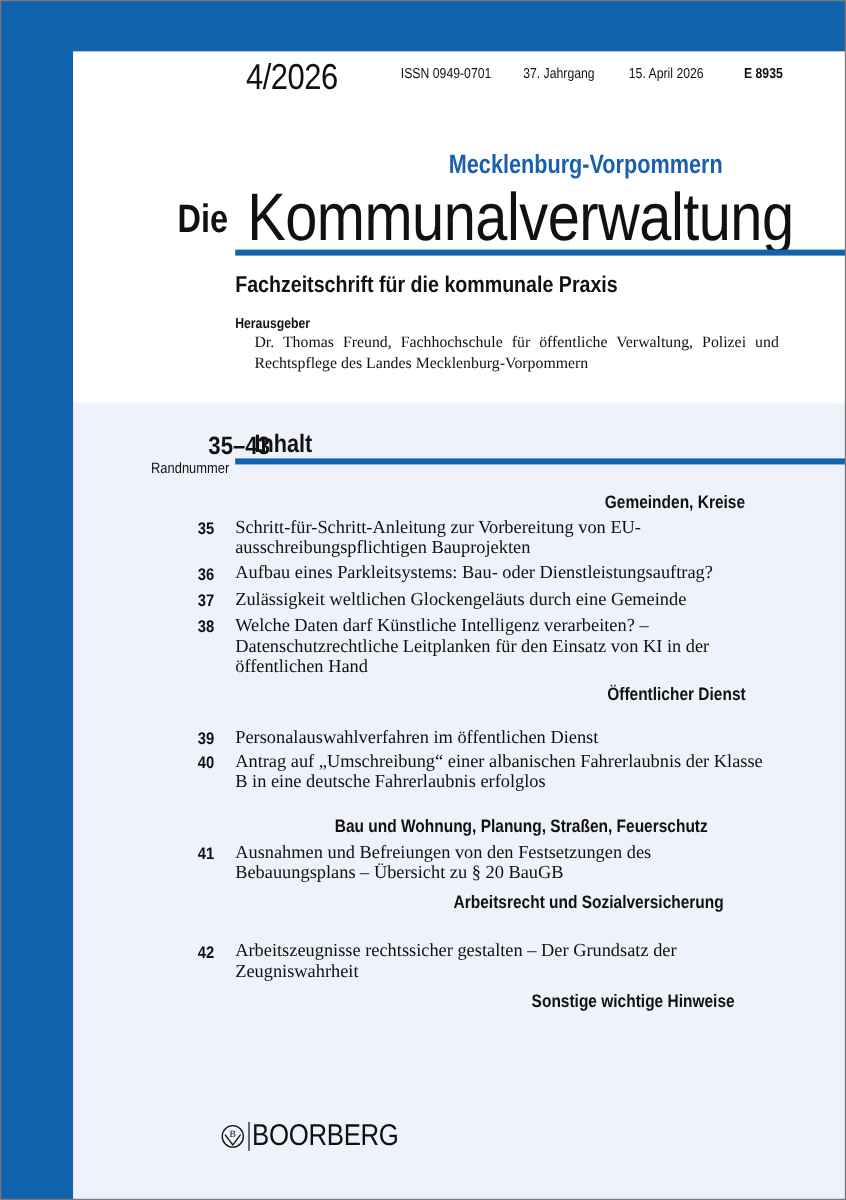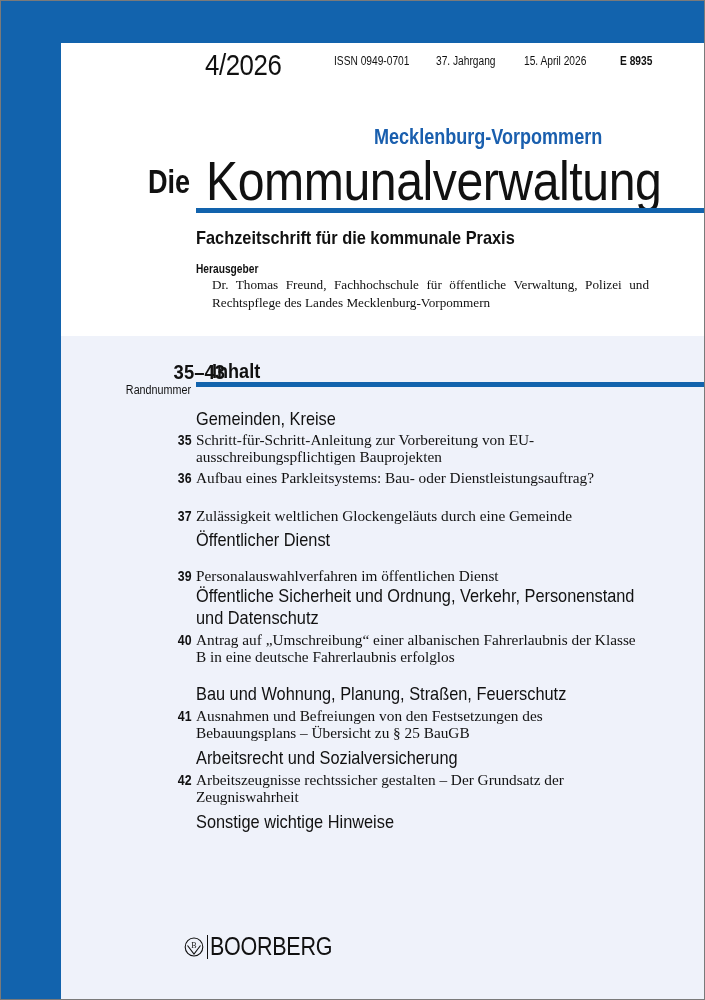--- a/index.html
+++ b/index.html
@@ -27,24 +27,24 @@
     .subtitle { position: absolute; left: 196px; top: 227px; font-size: 19px; font-weight: bold; color: #111; transform: scaleX(0.86); transform-origin: left top; white-space: nowrap; }
     .hg-label { position: absolute; left: 196px; top: 262px; font-size: 12px; font-weight: bold; transform: scaleX(0.85); transform-origin: left top; }
     .hg-text { position: absolute; left: 212px; top: 276px; width: 437px; font-family: "Liberation Serif", serif; font-size: 13.2px; line-height: 18px; text-align: justify; color: #111; }
 
     .range { position: absolute; left: 140px; top: 360px; width: 85px; text-align: right; font-size: 21px; font-weight: bold; transform: scaleX(0.88); transform-origin: right top; }
     .range-label { position: absolute; left: 100px; top: 383px; width: 91px; text-align: right; font-size: 12.5px; transform: scaleX(0.86); transform-origin: right top; }
     .inhalt { position: absolute; left: 212px; top: 359px; font-size: 21px; font-weight: bold; transform: scaleX(0.86); transform-origin: left top; }
     .inhalt-rule { position: absolute; left: 196px; top: 382px; width: 509px; height: 5px; background: #1263ad; }
 
     .toc { position: absolute; left: 150px; top: 404px; width: 490px; }
-    .sec { padding-left: 46px; font-size: 19px; font-weight: normal; line-height: 22px; margin-top: 4px; white-space: nowrap; }
+    .sec { padding-left: 46px; font-size: 15px; font-weight: bold; line-height: 22px; margin-top: 4px; white-space: nowrap; text-align: right; }
     .sec span { display: inline-block; transform: scaleX(0.86); transform-origin: left top; }
     .entry { display: flex; margin-top: 1px; }
-    .num { width: 42px; text-align: right; font-size: 14px; font-weight: bold; padding-right: 4px; line-height: 17px; padding-top: 1px; }
+    .num { width: 42px; text-align: center; font-size: 14px; font-weight: bold; padding-right: 4px; line-height: 17px; padding-top: 1px; }
     .num span { display: inline-block; transform: scaleX(0.88); transform-origin: right top; }
     .etext { flex: 1; font-family: "Liberation Serif", serif; font-size: 15.3px; line-height: 17px; padding-top: 0px; color: #111; }
 
     .publisher { position: absolute; left: 184px; top: 932px; display: flex; align-items: center; }
     .pub-logo { width: 20px; height: 20px; }
     .pub-bar { width: 1px; height: 24px; background: #111; margin: 0 2px 0 3px; }
     .pub-name { font-size: 25px; color: #111; letter-spacing: -0.3px; transform: scaleX(0.86); transform-origin: left center; }
   </style>
 </head>
 <body>
@@ -77,45 +77,48 @@
   <div class="toc">
     <div class="sec"><span>Gemeinden, Kreise</span></div>
     <div class="entry">
         <div class="num"><span>35</span></div>
         <div class="etext">Schritt-für-Schritt-Anleitung zur Vorbereitung von EU-ausschreibungspflichtigen Bauprojekten</div>
       </div>
     <div class="entry" style="margin-top:4px">
         <div class="num"><span>36</span></div>
         <div class="etext">Aufbau eines Parkleitsystems: Bau- oder Dienstleistungsauftrag?</div>
       </div>
-    <div class="entry" style="margin-top:20px">
+    <div class="entry" style="margin-top:4px">
         <div class="num"><span>37</span></div>
         <div class="etext">Zulässigkeit weltlichen Glockengeläuts durch eine Gemeinde</div>
+      </div>
+    <div class="entry" style="margin-top:4px">
+        <div class="num"><span>38</span></div>
+        <div class="etext">Welche Daten darf Künstliche Intelligenz verarbeiten? – Datenschutzrechtliche Leitplanken für den Einsatz von KI in der öffentlichen Hand</div>
       </div>
 
     <div class="sec" style="margin-top:4px"><span>Öffentlicher Dienst</span></div>
     <div class="entry" style="margin-top:16px">
         <div class="num"><span>39</span></div>
         <div class="etext">Personalauswahlverfahren im öffentlichen Dienst</div>
       </div>
 
-    <div class="sec" style="white-space:normal; width:440px; line-height:22px; margin-top:0"><span style="width:512px">Öffentliche Sicherheit und Ordnung, Verkehr, Personenstand und Datenschutz</span></div>
     <div class="entry" style="margin-top:2px">
         <div class="num"><span>40</span></div>
         <div class="etext">Antrag auf „Umschreibung“ einer albanischen Fahrerlaubnis der Klasse B in eine deutsche Fahrerlaubnis erfolglos</div>
       </div>
 
     <div class="sec" style="margin-top:18px"><span>Bau und Wohnung, Planung, Straßen, Feuerschutz</span></div>
     <div class="entry" style="margin-top:2px">
         <div class="num"><span>41</span></div>
-        <div class="etext">Ausnahmen und Befreiungen von den Festsetzungen des Bebauungsplans – Übersicht zu § 25 BauGB</div>
+        <div class="etext">Ausnahmen und Befreiungen von den Festsetzungen des Bebauungsplans – Übersicht zu § 20 BauGB</div>
       </div>
 
     <div class="sec" style="margin-top:6px"><span>Arbeitsrecht und Sozialversicherung</span></div>
-    <div class="entry" style="margin-top:2px">
+    <div class="entry" style="margin-top:20px">
         <div class="num"><span>42</span></div>
         <div class="etext">Arbeitszeugnisse rechtssicher gestalten – Der Grundsatz der Zeugniswahrheit</div>
       </div>
 
     <div class="sec" style="margin-top:6px"><span>Sonstige wichtige Hinweise</span></div>
   </div>
 
   <div class="publisher">
     <svg class="pub-logo" viewBox="0 0 20 20">
       <ellipse cx="10" cy="10" rx="8.8" ry="9" fill="none" stroke="#111" stroke-width="1.1"></ellipse>

